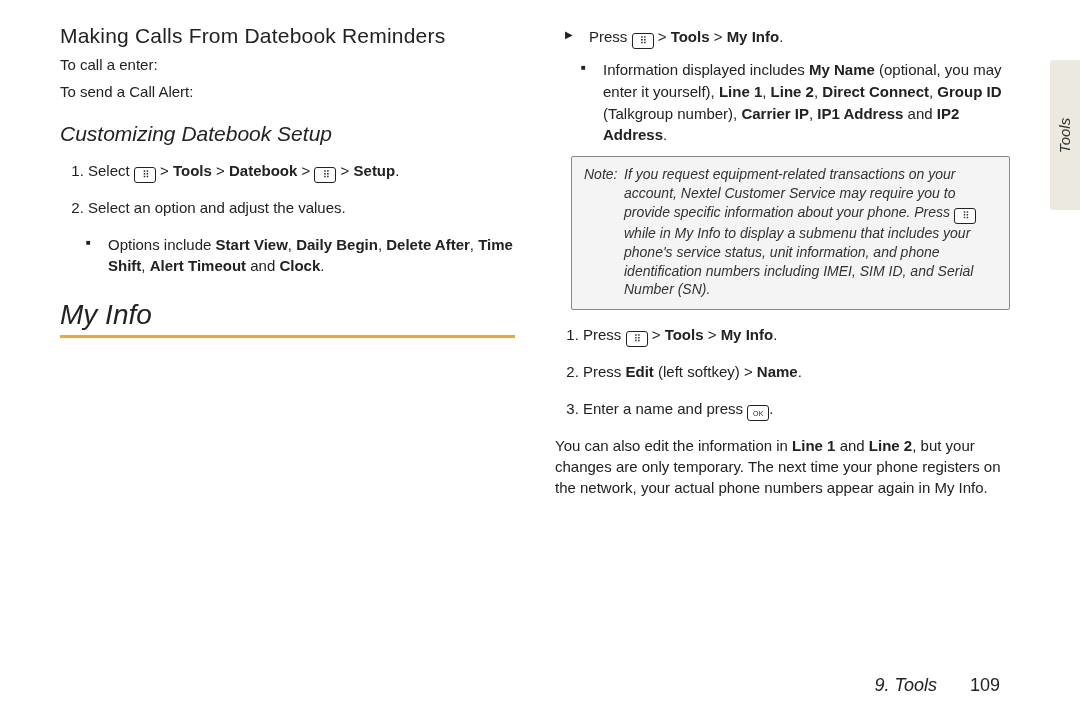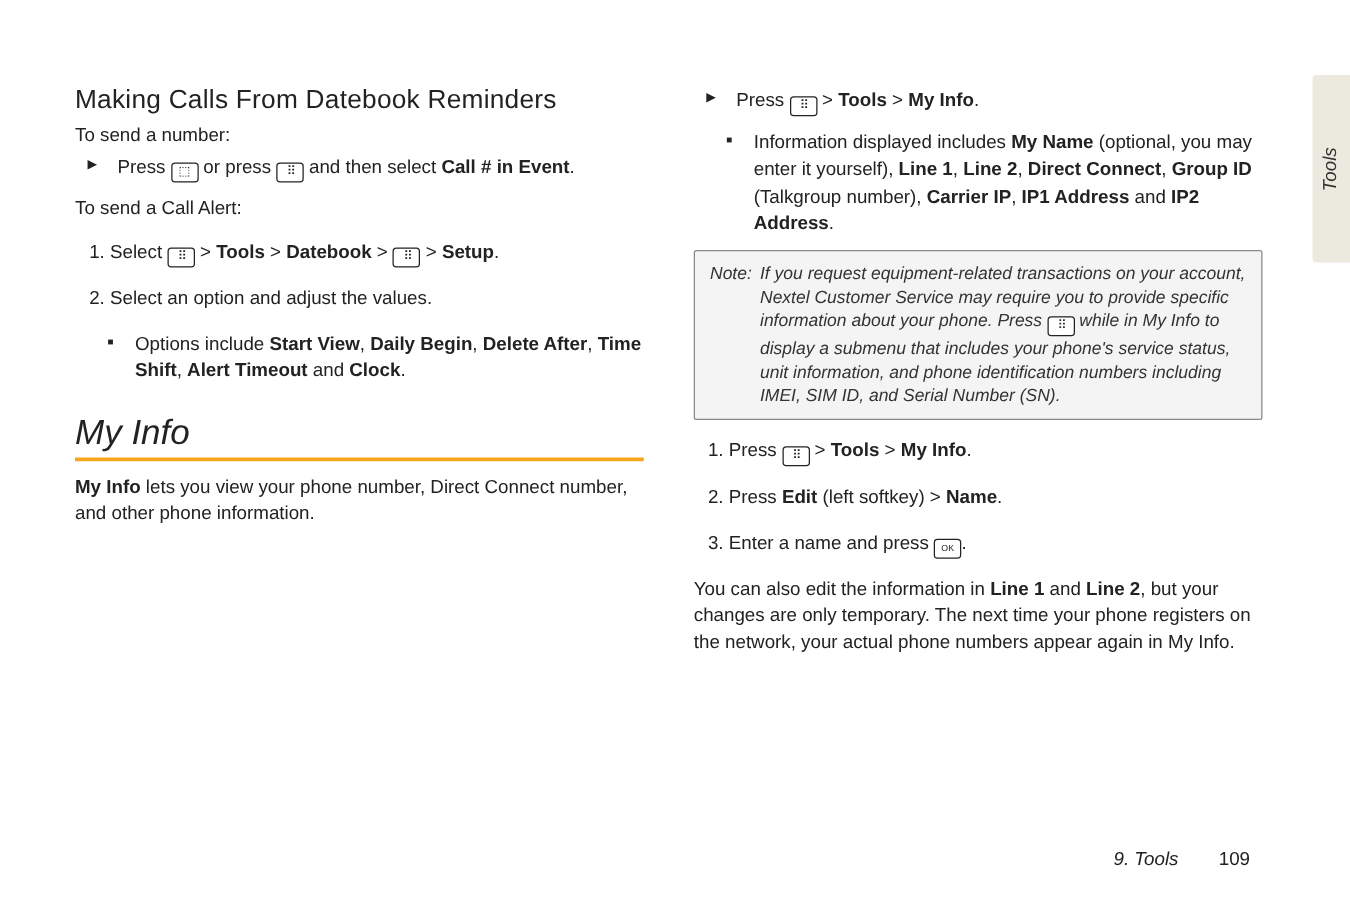--- a/index.html
+++ b/index.html
@@ -8,21 +8,21 @@
     width: 1080px;
     height: 720px;
     background: #fff;
     font-family: Arial, Helvetica, sans-serif;
     color: #222;
     position: relative;
   }
   .page {
     display: flex;
     gap: 40px;
-    padding: 60px 70px 0 60px;
+    padding: 16px 70px 0 60px;
     box-sizing: border-box;
   }
   .col {
     flex: 1 1 0;
     min-width: 0;
   }
   h2.section {
     font-size: 21px;
     font-weight: 400;
     margin: 8px 0 6px 0;
@@ -107,21 +107,21 @@
     font-family: Arial, sans-serif;
   }
   .key.menu::before { content: "⠿"; font-size: 10px; letter-spacing: -2px; }
   .key.send::before { content: "⬚"; font-size: 10px; }
   .key.ok { font-size: 7px; letter-spacing: 0.2px; }
   .note-box {
     border: 1px solid #888;
     border-radius: 2px;
     background: #f4f4f4;
     padding: 8px 12px 10px 12px;
-    margin: 8px 0 6px 0;
+    margin: 8px 0 6px 16px;
     font-size: 14px;
     line-height: 1.35;
     font-style: italic;
     color: #333;
   }
   .note-box .note-body {
     display: block;
     margin-left: 40px;
   }
   .note-box .note-label {
@@ -144,64 +144,57 @@
   .side-tab span {
     transform: rotate(-90deg);
     font-style: italic;
     font-size: 15px;
     color: #333;
   }
   .footer {
     position: absolute;
     bottom: 24px;
     right: 80px;
-    font-size: 15px;
+    font-size: 18px;
   }
   .footer .chap { font-style: italic; margin-right: 28px; }
 </style>
 </head>
 <body>
 
 <div class="side-tab">
   <span>Tools</span>
 </div>
 
 <div class="page">
 
   <div class="col">
 
     <h2 class="section">Making Calls From Datebook Reminders</h2>
 
-    <p class="lead">To send a number:</p>
-    <ul class="tri">
-      <li>
-        <span>Press </span><span class="key send"></span><span> or press </span><span class="key menu"></span><span> and then select </span><span class="b">Call # in Event</span><span>.</span>
-      </li>
-    </ul>
+    <p class="lead">To call a enter:</p>
 
 
     <p class="lead">To send a Call Alert:</p>
 
+    <h3 class="italic">Customizing Datebook Setup</h3>
     <ol class="num">
       <li>
         <span>Select </span><span class="key menu"></span><span> &gt; </span><span class="b">Tools</span><span> &gt; </span><span class="b">Datebook</span><span> &gt; </span><span class="key menu"></span><span> &gt; </span><span class="b">Setup</span><span>.</span>
       </li>
       <li>Select an option and adjust the values.</li>
     </ol>
     <ul class="sq">
       <li>
         <span>Options include </span><span class="b">Start View</span><span>, </span><span class="b">Daily Begin</span><span>, </span><span class="b">Delete After</span><span>, </span><span class="b">Time Shift</span><span>, </span><span class="b">Alert Timeout</span><span> and </span><span class="b">Clock</span><span>.</span>
       </li>
     </ul>
 
     <h1 class="major">My Info</h1>
     <div class="rule"></div>
-    <p>
-      <span class="b">My Info</span><span> lets you view your phone number, Direct Connect number, and other phone information.</span>
-    </p>
   </div>
 
   <div class="col">
 
     <ul class="tri" style="margin-top:10px">
       <li>
         <span>Press </span><span class="key menu"></span><span> &gt; </span><span class="b">Tools</span><span> &gt; </span><span class="b">My Info</span><span>.</span>
       </li>
     </ul>
     <ul class="sq">

